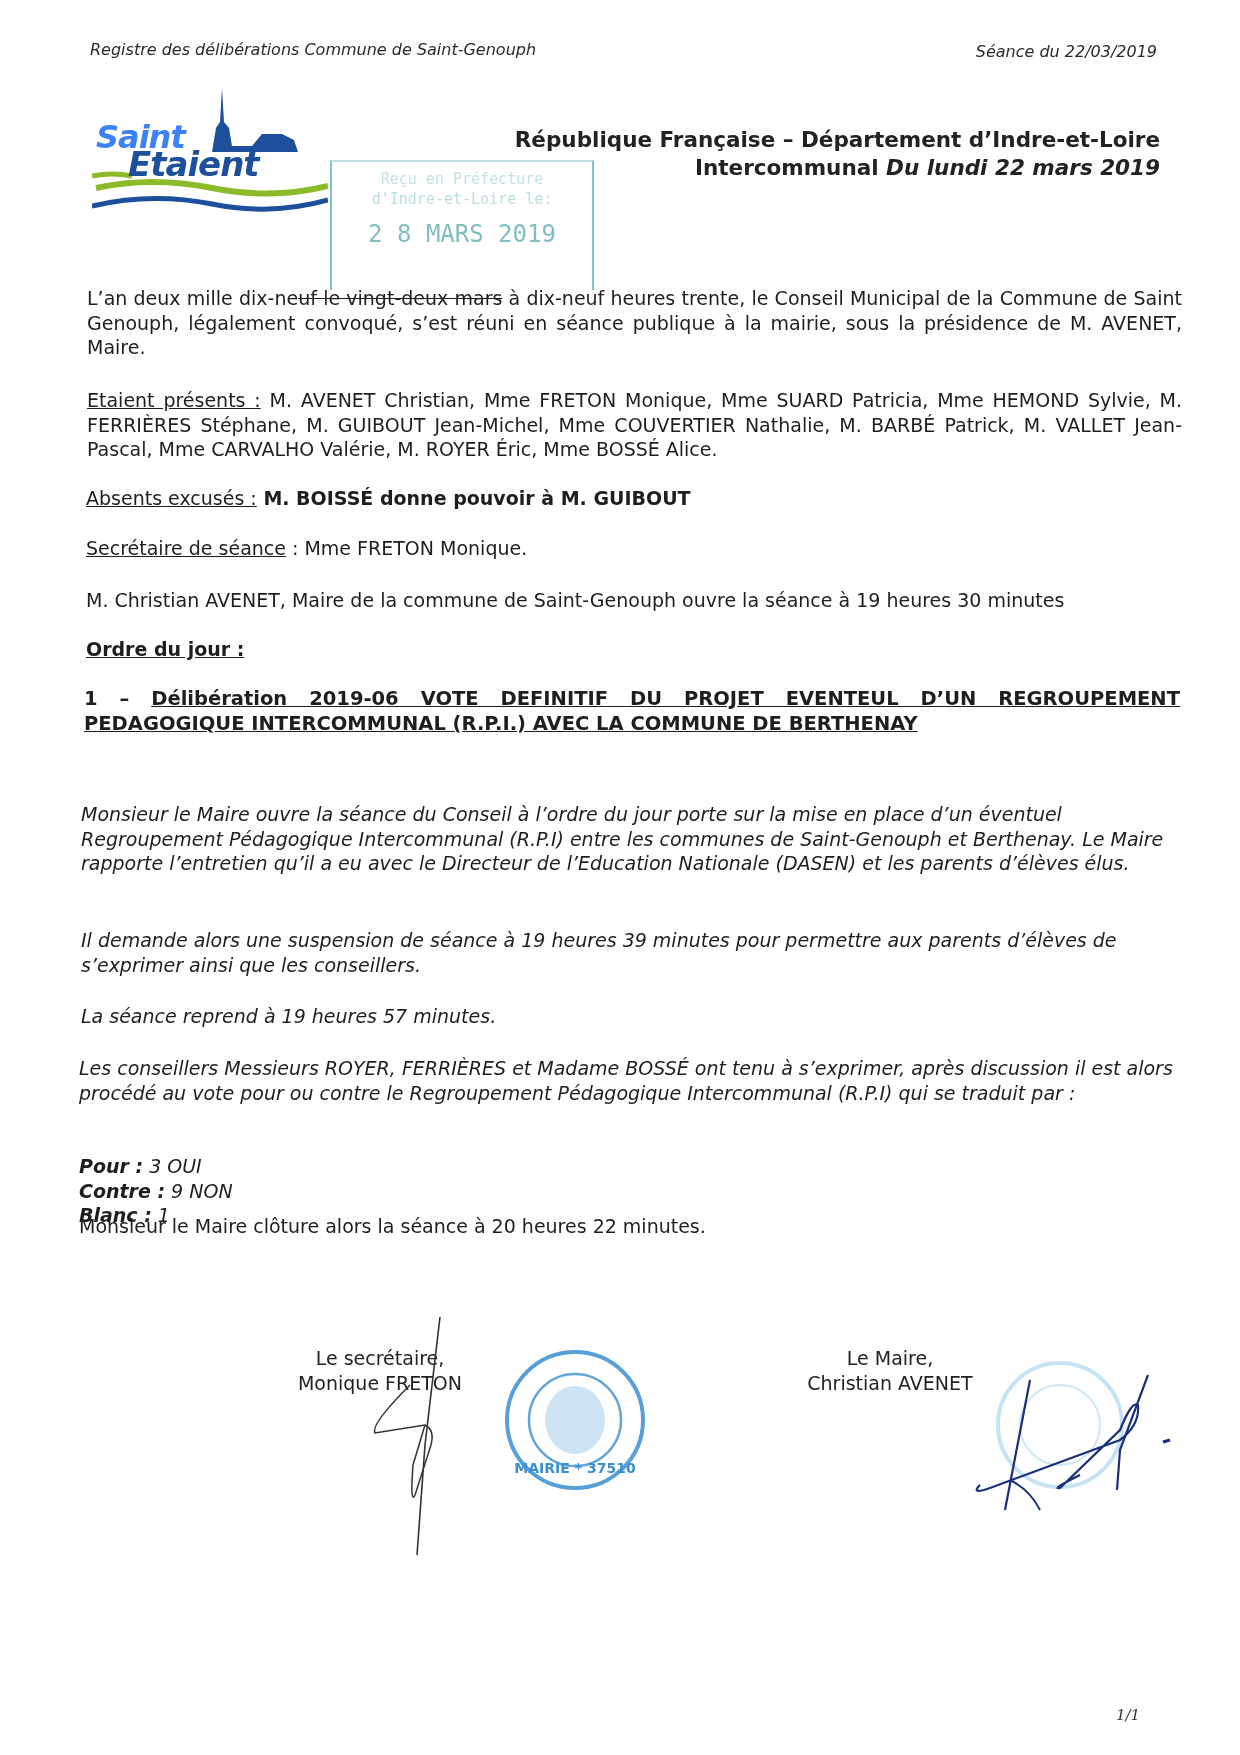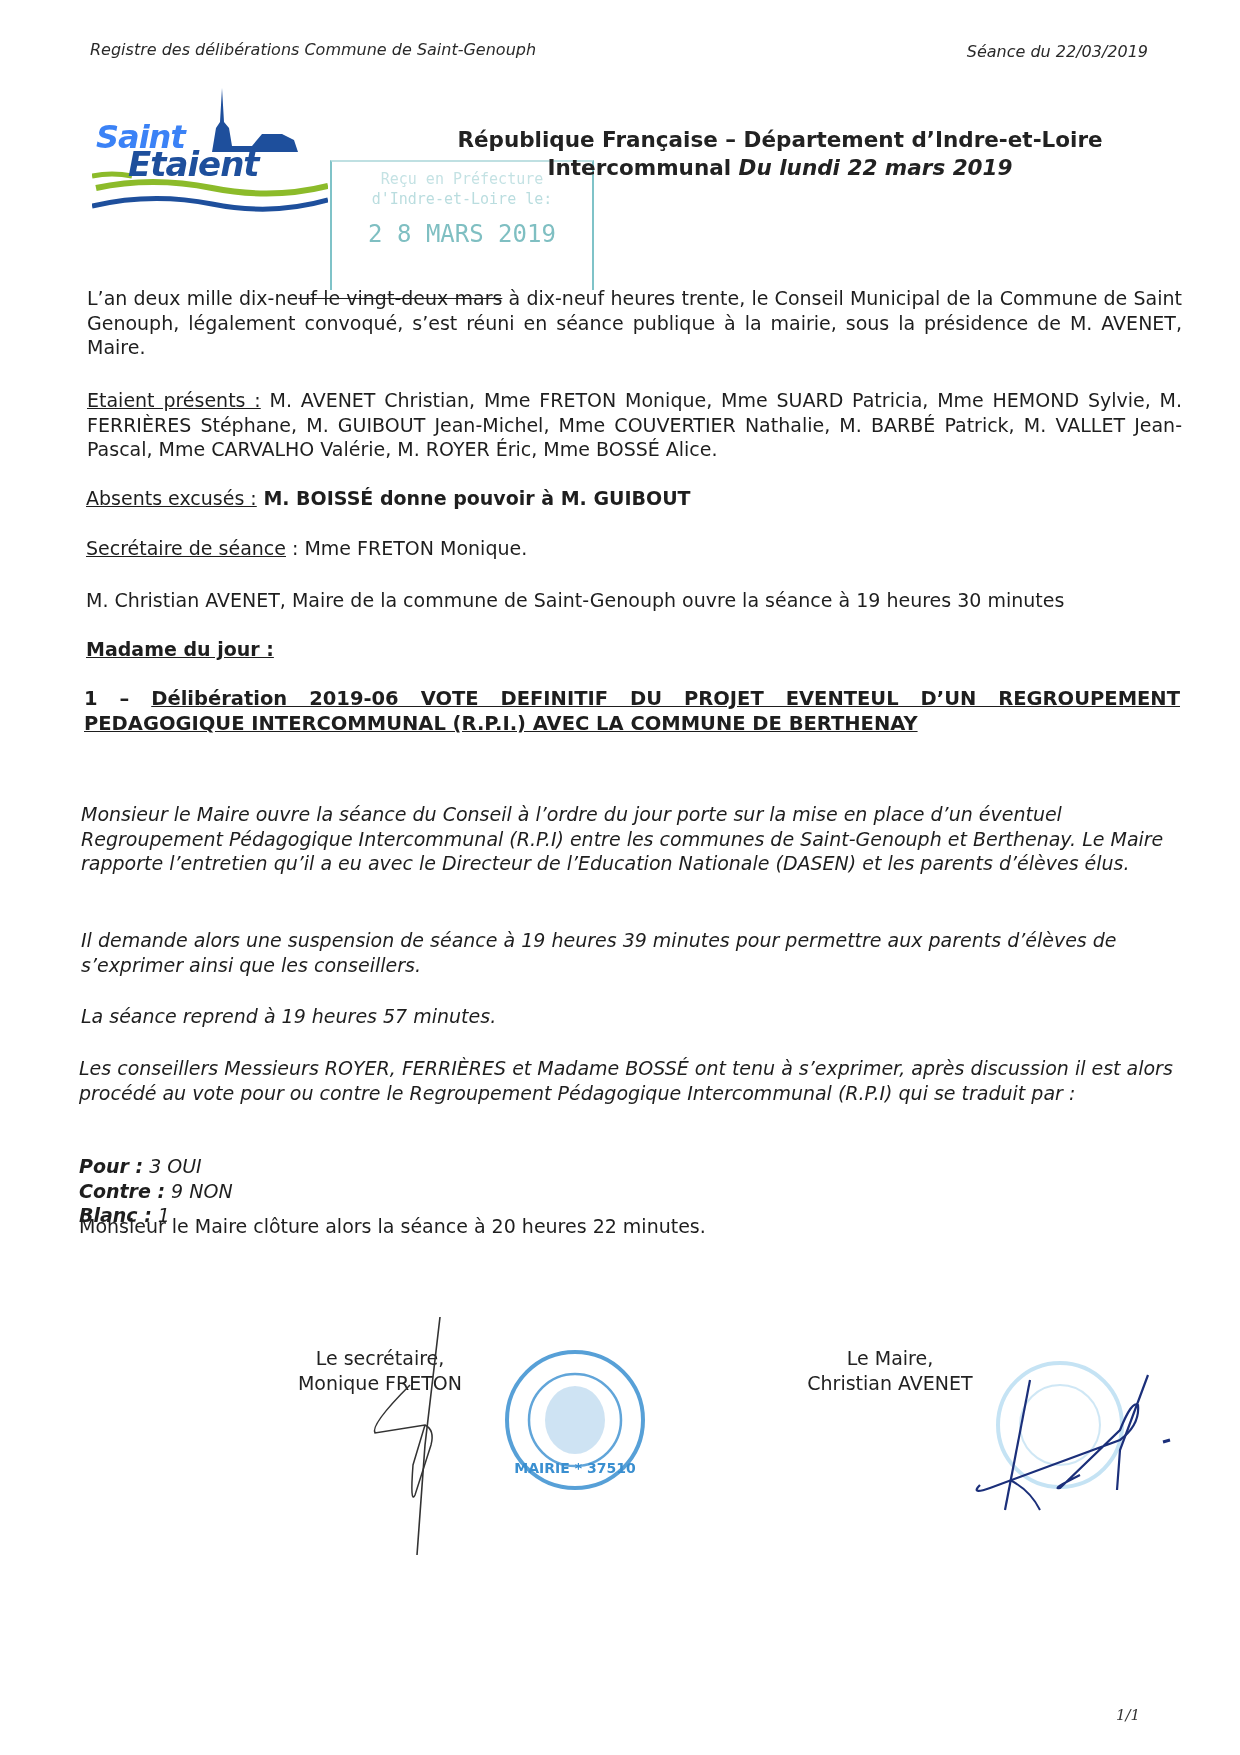--- a/index.html
+++ b/index.html
@@ -1,37 +1,37 @@
 <!DOCTYPE html>
 <html><head>
 <meta charset="utf-8">
 <style>
   html, body { margin: 0; padding: 0; background: #ffffff; }
   body { width: 1240px; height: 1755px; position: relative; overflow: hidden;
          font-family: "DejaVu Sans", sans-serif; color: #1a1a1a; }
   .abs { position: absolute; }
   .hdr { font-family: "DejaVu Sans", sans-serif; font-style: italic; font-size: 16px; color: #2a2a2a; }
-  .title { font-family: "DejaVu Sans", sans-serif; font-weight: bold; font-size: 21.5px; text-align: center; line-height: 28px; color: #222; }
+  .title { font-family: "DejaVu Sans", sans-serif; font-weight: bold; font-size: 21.5px; text-align: right; line-height: 28px; color: #222; }
   .title i { font-weight: bold; }
   .p { font-family: "DejaVu Sans", sans-serif; font-size: 19px; line-height: 24.5px; color: #1e1e1e; }
   .just { text-align: justify; text-align-last: left; }
   .it { font-style: italic; margin-top: 40px; }
   .u { text-decoration: underline; }
   .b { font-weight: bold; }
   .strike { text-decoration: line-through; }
   .delib { font-weight: bold; font-size: 19.5px; line-height: 25px; text-align: justify; text-align-last: left; }
   .sig { font-size: 19px; line-height: 25px; text-align: center; color: #222; }
   .stamp-box { border-left: 2px solid #7fc3c8; border-top: 2px solid #bfe0e2; border-right: 2px solid #7fc3c8; }
   .stamp-text { color: #9dcfd2; font-family: "DejaVu Sans Mono", monospace; text-align: center; }
 </style>
 </head>
 <body>
 
 <div class="abs hdr" style="left:90px; top:40px;">Registre des délibérations Commune de Saint-Genouph</div>
-<div class="abs hdr" style="right:92px; top:42px;">Séance du 22/03/2019</div>
+<div class="abs hdr" style="right:83px; top:42px;">Séance du 22/03/2019</div>
 
 <div class="abs" style="left:92px; top:88px; width:236px; height:130px;">
   <svg width="236" height="130" viewBox="0 0 236 130">
     <path d="M130 0 L132 34 L137 40 L140 58 L160 58 L170 46 L190 46 L202 52 L206 64 L120 64 L124 40 L128 34 Z" fill="#1e4f9c"></path>
     <path d="M0 88 Q 20 84 40 88" stroke="#8cbb2a" stroke-width="5" fill="none"></path>
     <path d="M4 100 Q 60 88 120 100 T 236 98" stroke="#8cbb2a" stroke-width="6" fill="none"></path>
     <path d="M0 118 Q 60 104 120 116 T 236 112" stroke="#1e4f9c" stroke-width="5" fill="none"></path>
   </svg>
   <div class="abs" style="left:4px; top:30px; font-family:'DejaVu Sans', sans-serif; font-weight:bold; font-style:italic; font-size:32px; color:#3b82f6; letter-spacing:-1px;">Saint</div>
   <div class="abs" style="left:36px; top:56px; font-family:'DejaVu Sans', sans-serif; font-weight:bold; font-style:italic; font-size:34px; color:#1e4f9c; letter-spacing:-1px;">Etaient</div>
@@ -62,21 +62,21 @@
 <div class="abs p" style="left:86px; top:486px; width:1095px;">
   <span class="u">Absents excusés :</span><span class="b"> M. BOISSÉ donne pouvoir à M. GUIBOUT</span>
 </div>
 
 <div class="abs p" style="left:86px; top:536px; width:1095px;">
   <span class="u">Secrétaire de séance</span><span> : Mme FRETON Monique.</span>
 </div>
 
 <div class="abs p" style="left:86px; top:588px; width:1110px;">M. Christian AVENET, Maire de la commune de Saint-Genouph ouvre la séance à 19 heures 30 minutes</div>
 
-<div class="abs p b u" style="left:86px; top:637px;">Madame du jour :</div>
+<div class="abs p b u" style="left:86px; top:637px;">Ordre du jour :</div>
 
 <div class="abs p delib" style="left:84px; top:686px; width:1096px;">
   <span>1 –</span>
   <span class="u">Délibération 2019-06 VOTE DEFINITIF DU PROJET EVENTEUL D’UN REGROUPEMENT PEDAGOGIQUE INTERCOMMUNAL (R.P.I.) AVEC LA COMMUNE DE BERTHENAY</span>
 </div>
 
 <div class="abs p it" style="left:81px; top:762px; width:1100px;">Monsieur le Maire ouvre la séance du Conseil à l’ordre du jour porte sur la mise en place d’un éventuel Regroupement Pédagogique Intercommunal (R.P.I) entre les communes de Saint-Genouph et Berthenay. Le Maire rapporte l’entretien qu’il a eu avec le Directeur de l’Education Nationale (DASEN) et les parents d’élèves élus.</div>
 <div class="abs p it" style="left:81px; top:888px; width:1050px;">Il demande alors une suspension de séance à 19 heures 39 minutes pour permettre aux parents d’élèves de s’exprimer ainsi que les conseillers.</div>
 <div class="abs p it" style="left:81px; top:964px; width:1050px;">La séance reprend à 19 heures 57 minutes.</div>
 <div class="abs p it" style="left:79px; top:1016px; width:1100px;">Les conseillers Messieurs ROYER, FERRIÈRES et Madame BOSSÉ ont tenu à s’exprimer, après discussion il est alors procédé au vote pour ou contre le Regroupement Pédagogique Intercommunal (R.P.I) qui se traduit par :</div>

